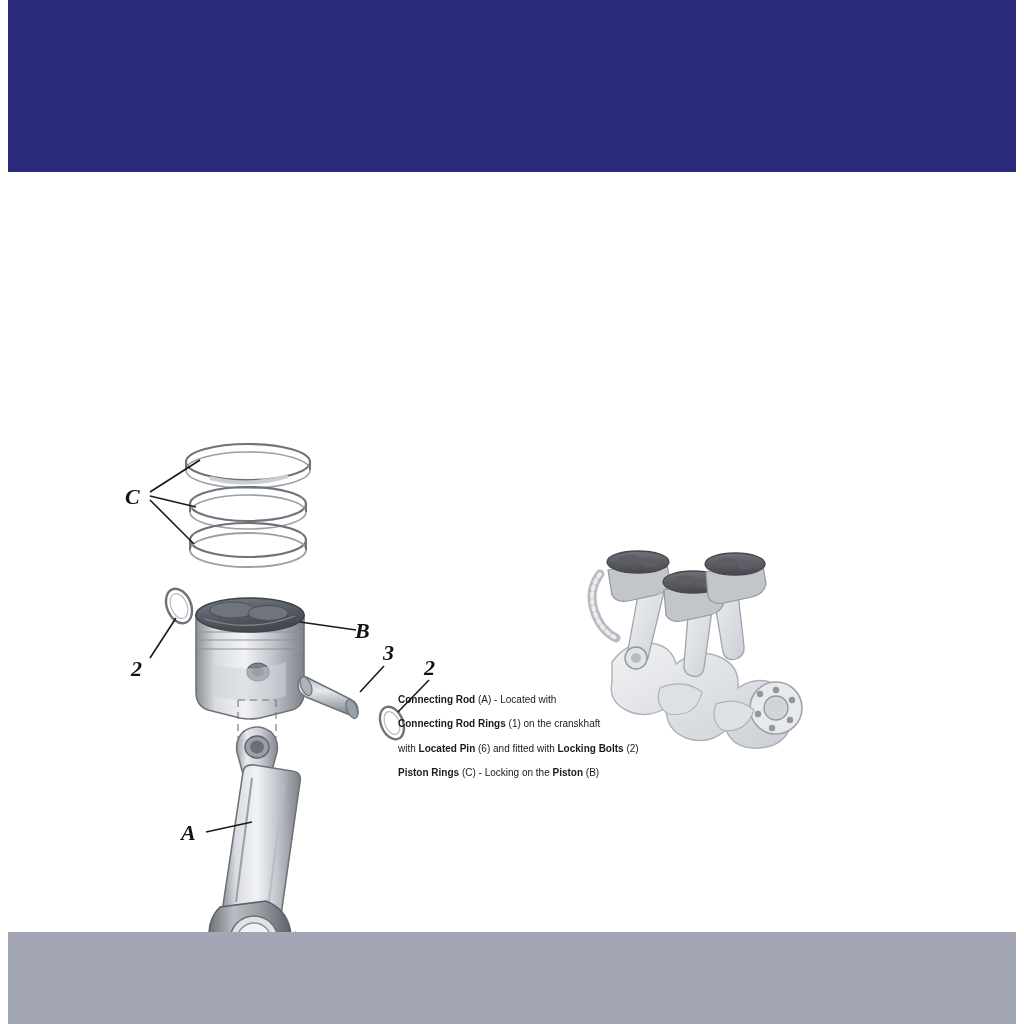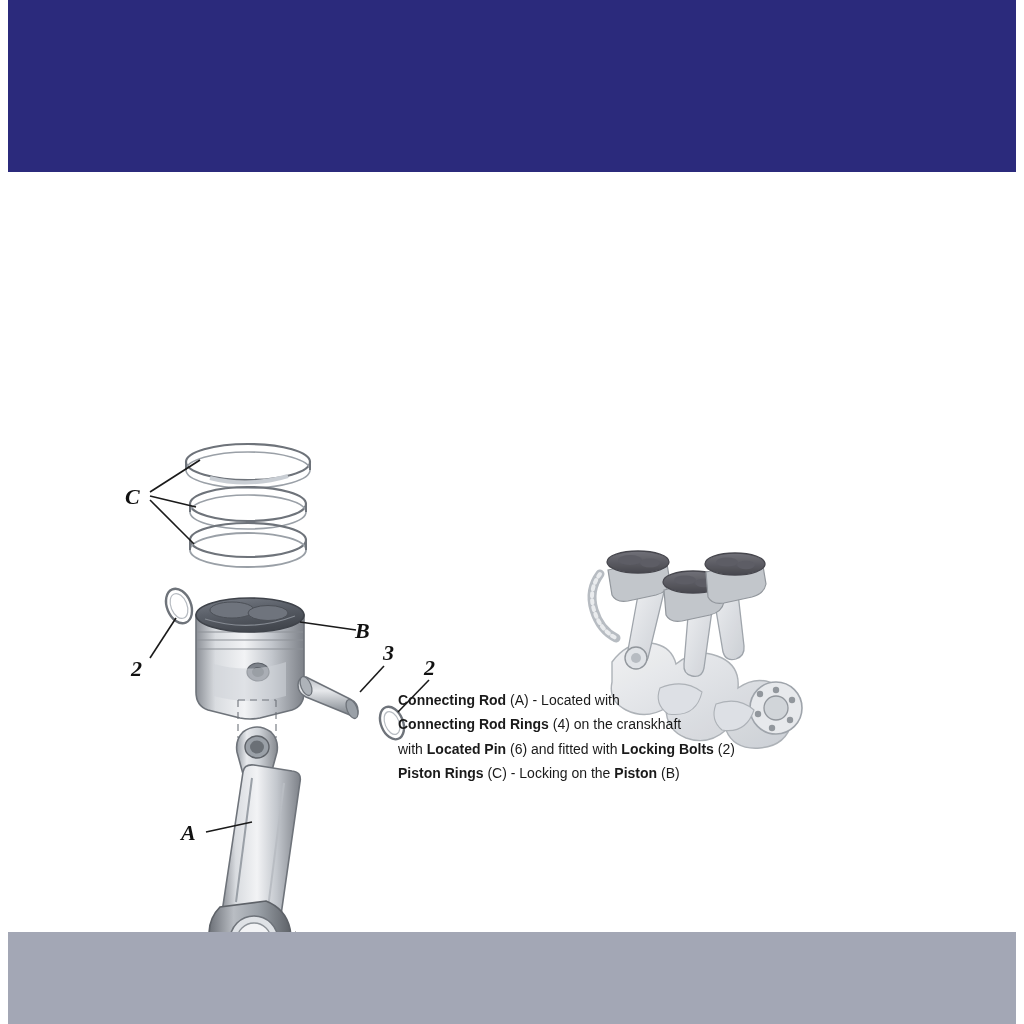--- a/index.html
+++ b/index.html
@@ -62,21 +62,21 @@
     height: 760px;
   }
   .artwork svg { display: block; }
 
   
   .caption {
     position: absolute;
     left: 398px;
     top: 688px;
     width: 470px;
-    font-size: 14px;
+    font-size: 10px;
     line-height: 24.3px;
     color: #1a1a1a;
     font-family: "Liberation Sans", sans-serif;
   }
   .caption .ln { white-space: nowrap; }
   .caption b { font-weight: bold; }
 </style>
 </head>
 <body>
 
@@ -293,18 +293,18 @@
         <text x="131" y="504">2</text>
         <text x="383" y="488">3</text>
         <text x="424" y="503">2</text>
         <text x="165" y="836">1</text>
       </g>
     </svg>
   </div>
 
   <div class="caption">
       <div class="ln"><b>Connecting Rod</b><span> (A) - Located with</span></div>
-      <div class="ln"><b>Connecting Rod Rings</b><span> (4) on the cranskhaft</span></div>
+      <div class="ln"><b>Connecting Rod Rings</b><span> (1) on the cranskhaft</span></div>
       <div class="ln"><span>with </span><b>Located Pin</b><span> (6) and fitted with </span><b>Locking Bolts</b><span> (2)</span></div>
       <div class="ln"><b>Piston Rings</b><span> (C) - Locking on the </span><b>Piston</b><span> (B)</span></div>
     </div>
 
 </div>
 
 </body></html>

